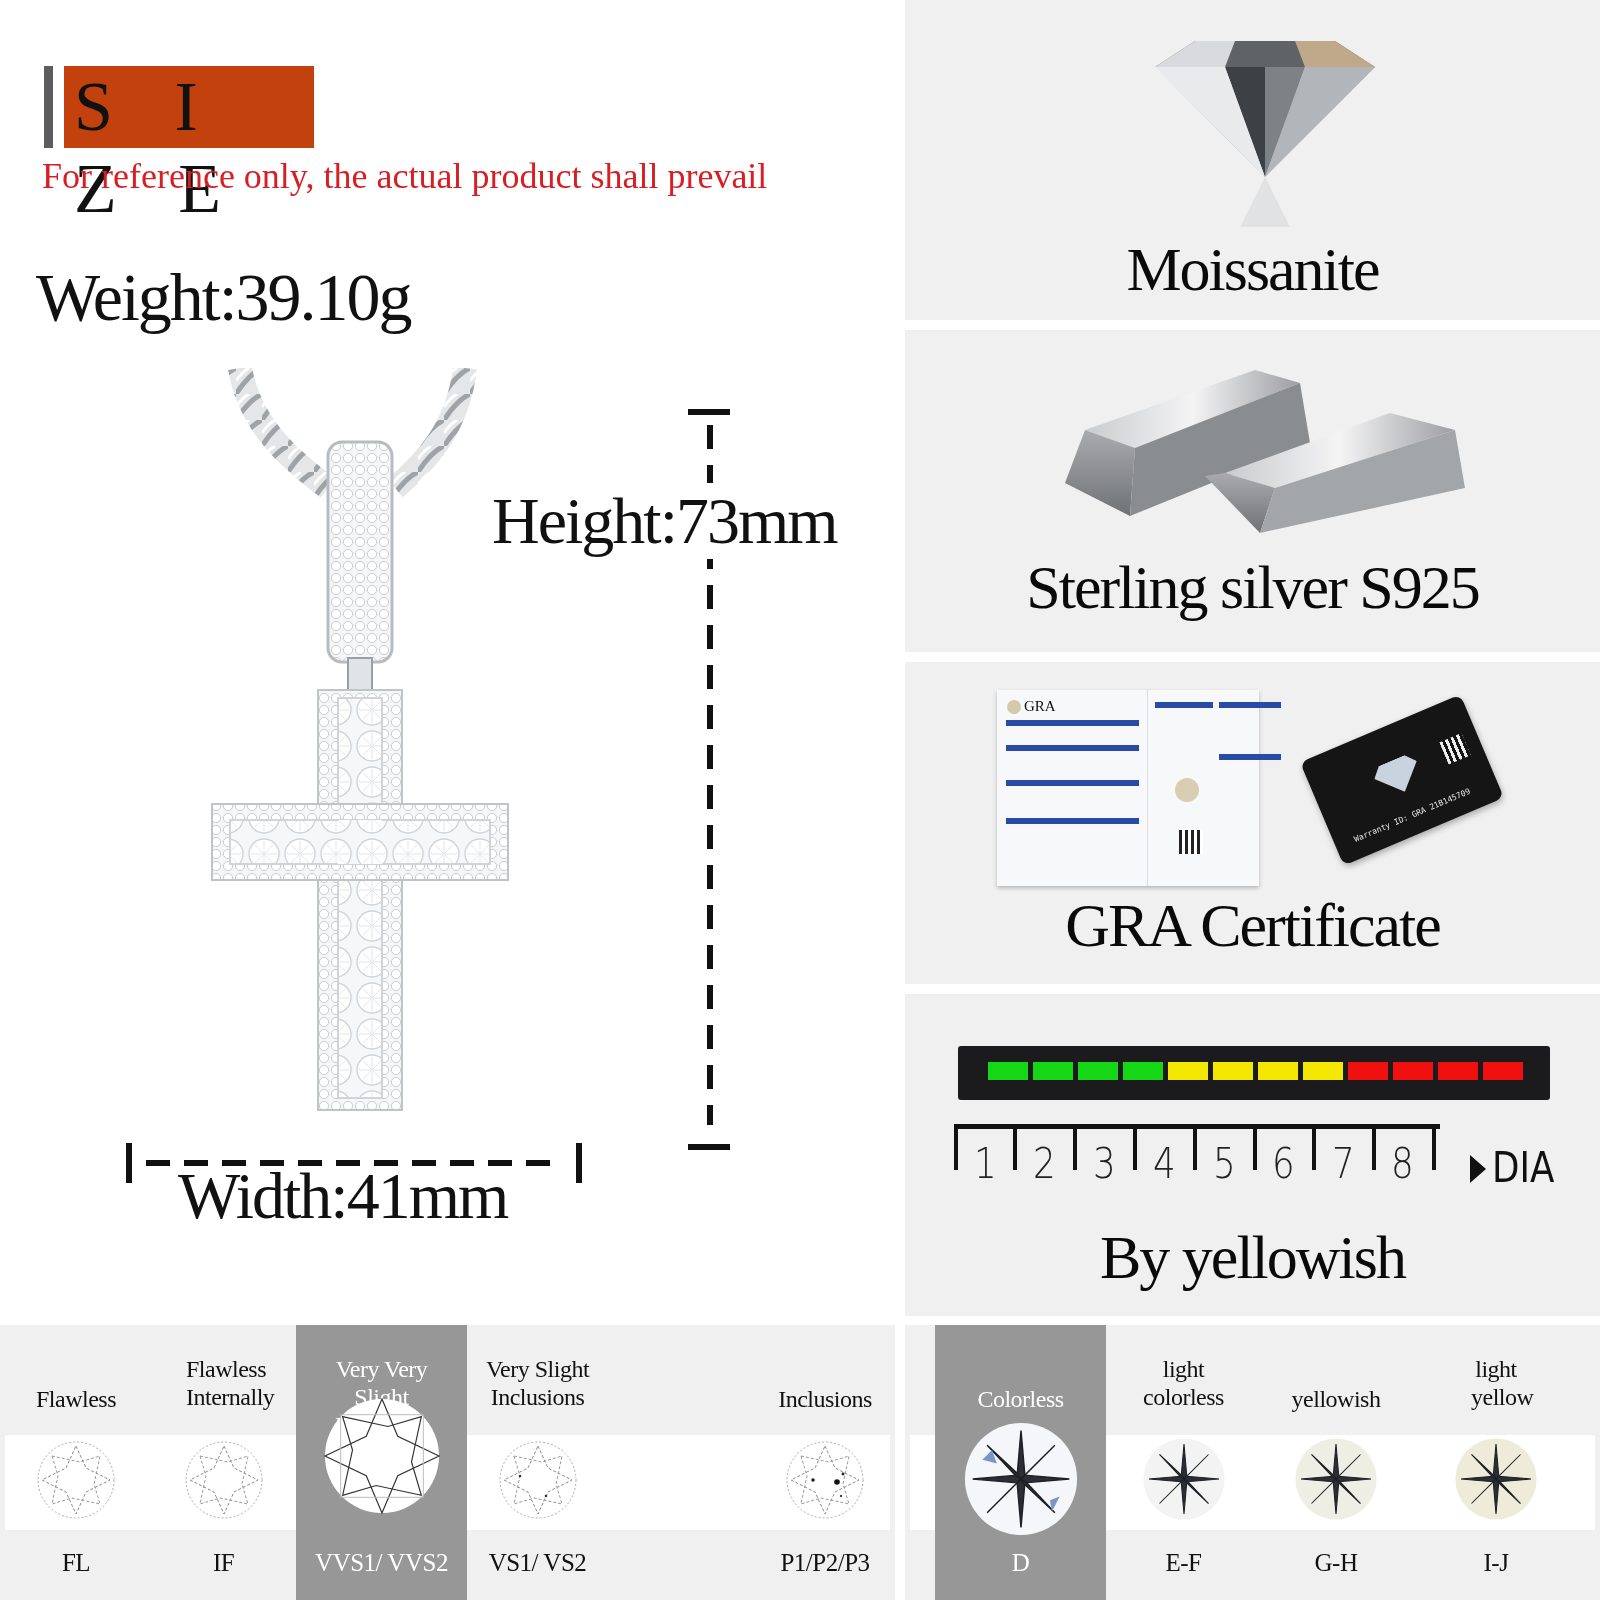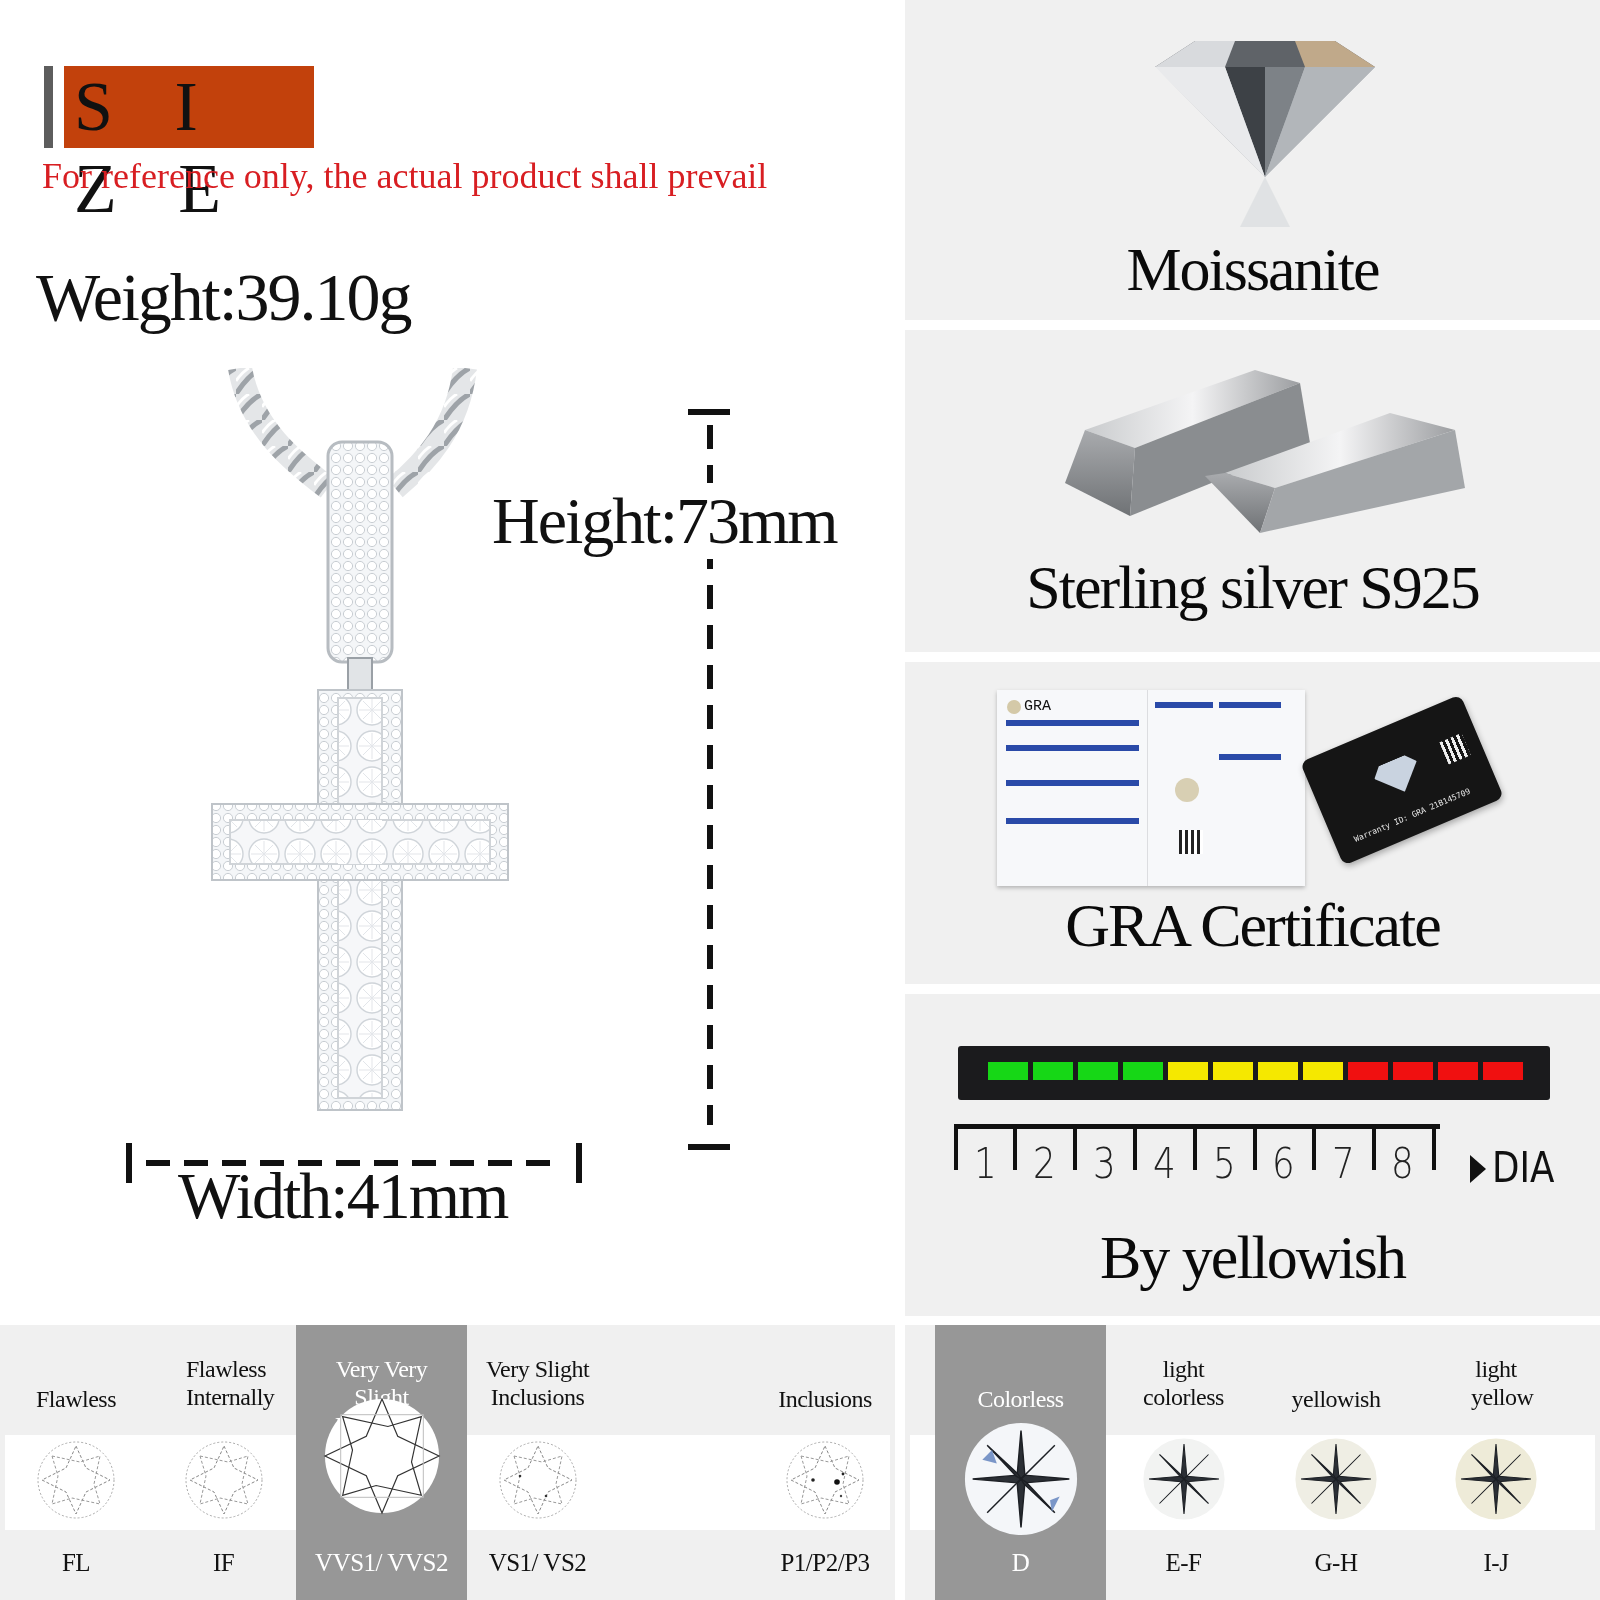--- a/index.html
+++ b/index.html
@@ -140,21 +140,21 @@
     <polygon points="30,135 50,82 100,100 95,168" fill="url(#sg2)"></polygon>
     <polygon points="100,100 265,35 275,95 95,168" fill="#8a8d90"></polygon>
     <polygon points="190,125 355,65 420,82 240,140" fill="url(#sg1)"></polygon>
     <polygon points="170,128 190,125 240,140 225,185" fill="url(#sg2)"></polygon>
     <polygon points="240,140 420,82 430,140 225,185" fill="#a3a6a9"></polygon>
   </svg>
   <div class="panel-title" style="top:222px;">Sterling silver S925</div>
 </div>
 
 <div class="abs panel" style="top:662px; height:322px;">
-  <div class="abs" style="left:92px; top:28px; width:308px; height:196px; background:#f7f8fa; box-shadow:0 2px 4px rgba(0,0,0,0.25);font-family:Liberation Mono, monospace;">
+  <div class="abs" style="left:92px; top:28px; width:262px; height:196px; background:#f7f8fa; box-shadow:0 2px 4px rgba(0,0,0,0.25);">
     <div class="abs" style="left:10px; top:8px; font-size:15px; display:flex; align-items:center; gap:3px;">
       <span style="display:inline-block; width:14px; height:14px; border-radius:50%; background:#d4c9a8;"></span>
       <span>GRA</span>
     </div>
     <div class="abs" style="left:9px; top:30px; width:133px; height:6px; background:#2a4aa8;"></div>
     <div class="abs" style="left:9px; top:55px; width:133px; height:6px; background:#2a4aa8;"></div>
     <div class="abs" style="left:9px; top:90px; width:133px; height:6px; background:#2a4aa8;"></div>
     <div class="abs" style="left:9px; top:128px; width:133px; height:6px; background:#2a4aa8;"></div>
     <div class="abs" style="left:150px; top:0; width:1px; height:196px; background:#dcdde0;"></div>
     <div class="abs" style="left:158px; top:12px; width:58px; height:6px; background:#2a4aa8;"></div>

